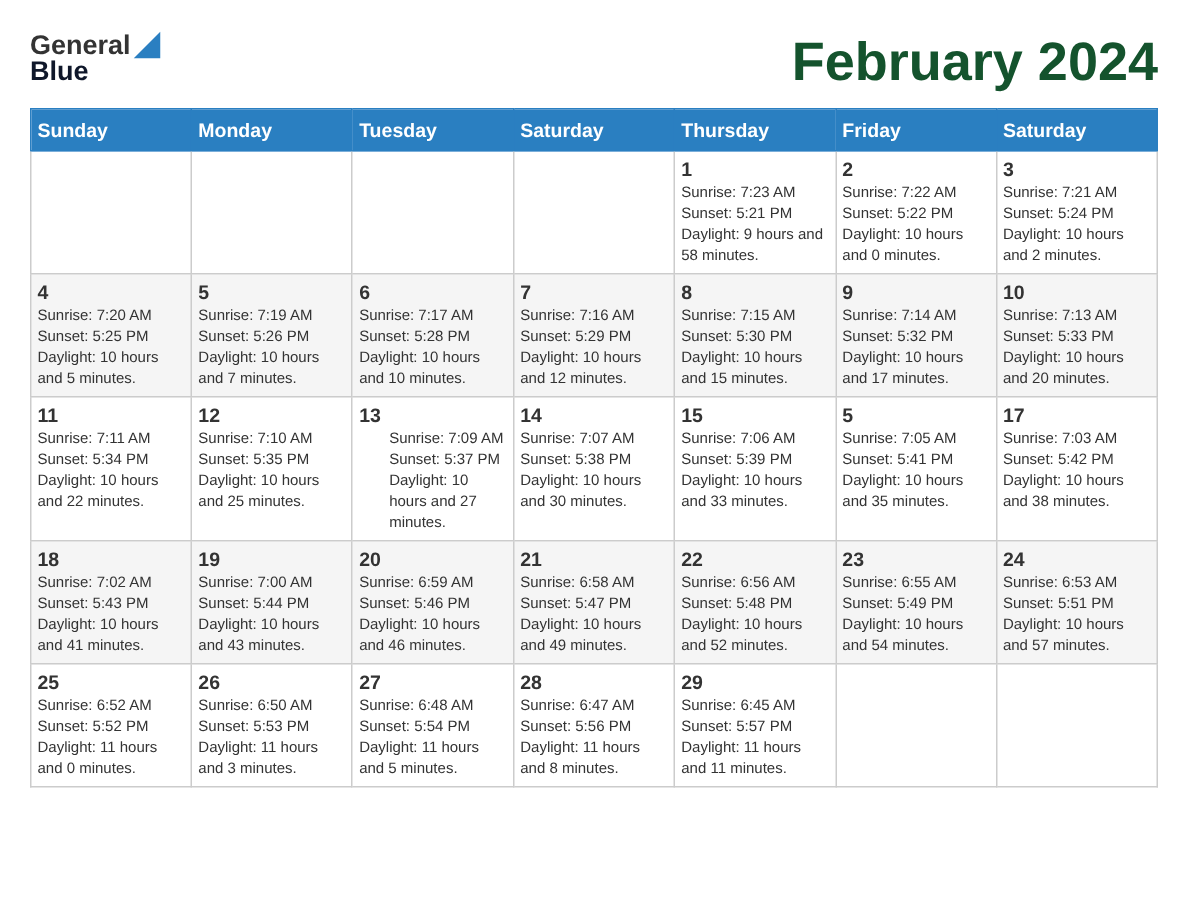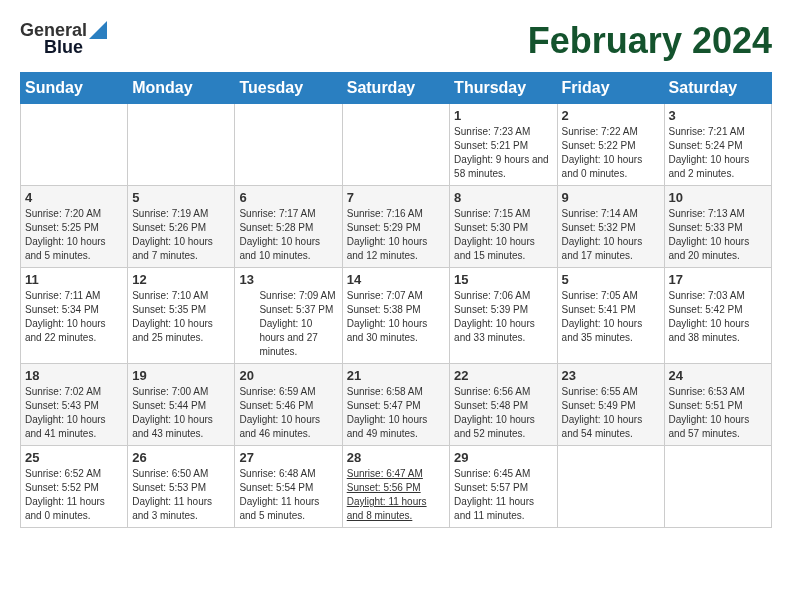--- a/index.html
+++ b/index.html
@@ -45,21 +45,21 @@
     table {
       width: 100%;
       border-collapse: collapse;
       font-size: 11px;
     }
     th {
       background-color: #2a7fc1;
       color: #fff;
       padding: 6px 4px;
       text-align: left;
-      font-size: 16px;
+      font-size: 13px;
       font-weight: bold;
       border: 1px solid #2a7fc1;
     }
     td {
       border: 1px solid #ccc;
       vertical-align: top;
       padding: 4px;
       height: 80px;
       width: 108px;
     }
@@ -84,21 +84,21 @@
     tr:nth-child(even) td {
       background-color: #f5f5f5;
     }
     th:first-child { border-radius: 0; }
   </style>
 </head>
 <body>
 
 <div class="header">
   <div class="logo">
-    <div style="display:flex;flex-direction:column;align-items:center;">
+    <div style="display:flex;flex-direction:column;align-items:flex-start;">
       <div style="display:flex;align-items:center;">
         <span class="logo-text-general">General</span>
         <svg width="18" height="18" viewBox="0 0 18 18" style="margin-left:2px;margin-top:-2px;">
           <polygon points="0,18 18,18 18,0" fill="#2a7fc1"></polygon>
         </svg>
       </div>
       <span class="logo-text-blue" style="margin-top:-4px;">Blue</span>
     </div>
   </div>
   <div class="title-block">
@@ -289,21 +289,21 @@
 Daylight: 11 hours and 3 minutes.</div>
         </td>
         <td>
           <span class="day-number">27</span>
           <div class="day-info" style="white-space: pre-line;">Sunrise: 6:48 AM
 Sunset: 5:54 PM
 Daylight: 11 hours and 5 minutes.</div>
         </td>
         <td>
           <span class="day-number">28</span>
-          <div class="day-info" style="white-space: pre-line; text-decoration: underline;">Sunrise: 6:47 AM
+          <div class="day-info" style="white-space: pre-line;">Sunrise: 6:47 AM
 Sunset: 5:56 PM
 Daylight: 11 hours and 8 minutes.</div>
         </td>
         <td>
           <span class="day-number">29</span>
           <div class="day-info" style="white-space: pre-line;">Sunrise: 6:45 AM
 Sunset: 5:57 PM
 Daylight: 11 hours and 11 minutes.</div>
         </td>
         <td class="empty-cell"></td>

